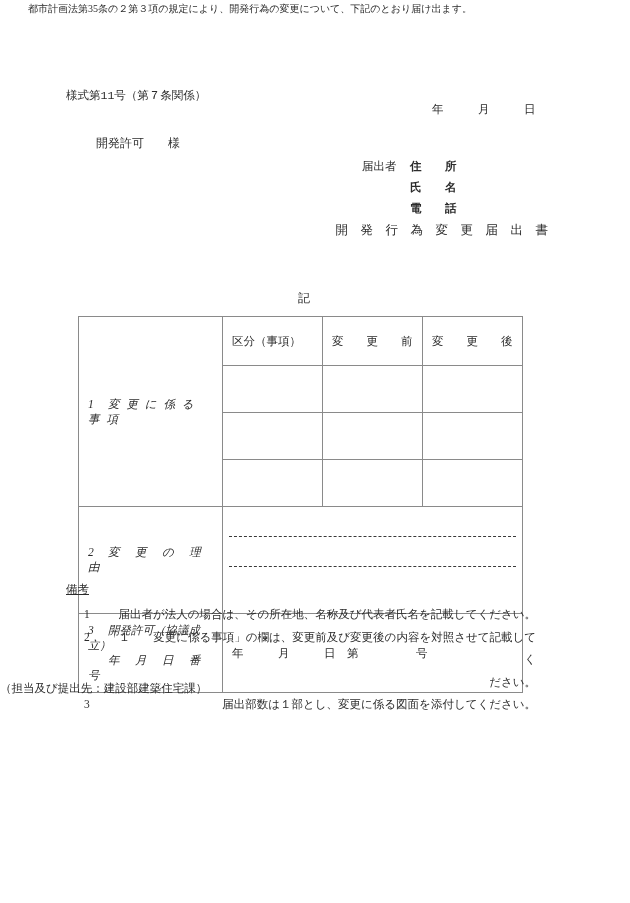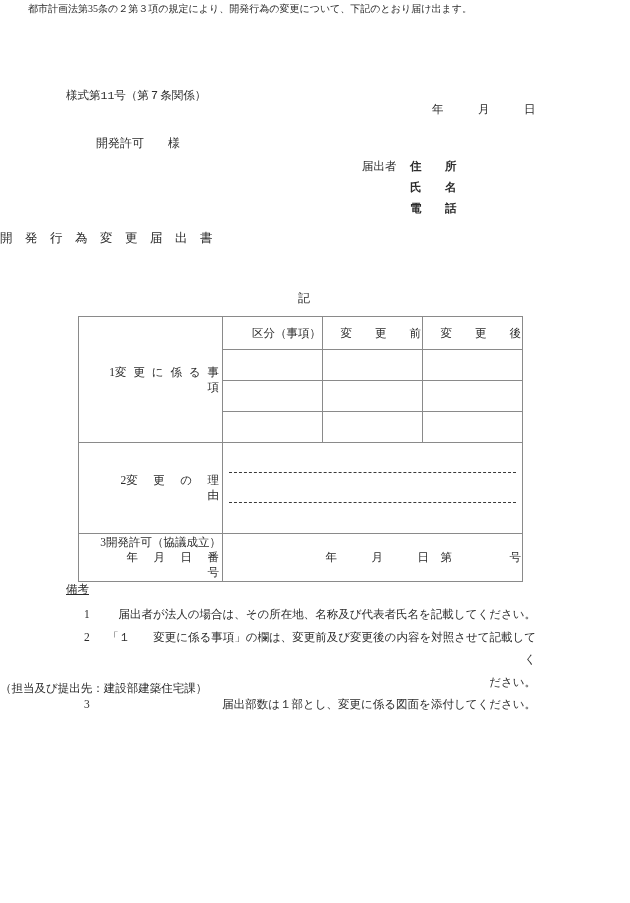--- a/index.html
+++ b/index.html
@@ -31,56 +31,56 @@
   
   #form-number { left: 66px; top: 87px; font-family: Liberation Mono, monospace; }
   #date-line   { left: 432px; top: 101px; }
   #addressee   { left: 96px;  top: 134px; }
 
   #submitter-block { left: 330px; top: 158px; }
   #submitter-block .srow { display: flex; align-items: flex-start; height: 21px; margin-left: 32px; }
   #submitter-block .slabel { width: 48px; }
   #submitter-block .sfield { letter-spacing: 6px; font-weight: bold; }
 
-  #doc-title { left: 0; top: 222px; width: 548px; text-align: left;
-               font-size: 12.5px; margin-top: 8px; }
+  #doc-title { left: 0; top: 222px; width: 548px; text-align: right;
+               font-size: 12.5px; }
   #body-paragraph { left: 78px; top: 241px; width: 462px;
                     font-size: 10px; line-height: 1.85;
                     text-indent: 12px; white-space: normal; margin-left: 16px; }
   #ki-mark { left: 0; top: 290px; width: 608px; text-align: center;
              font-size: 12px; }
 
   
   #form-table {
     position: absolute;
     left: 78px;
     top: 316px;
     width: 444px;
     border-collapse: collapse;
     table-layout: fixed;
     font-size: 11.5px;
   }
   #form-table td {
     border: 1px solid #8a8a8a;
-    padding: 1px;
+    padding: 9px;
     vertical-align: middle;
-    text-align: right;
+    text-align: left;
     color: #2b2b2b;
   }
   .col-label { width: 144px; }
   .col-a { width: 100px; }
   .col-b { width: 100px; }
   .col-c { width: 100px; }
 
   td.rowlabel { text-align: left; padding-left: 10px; }
   .blank-cell { height: 28px; }
   .hdr-cell { height: 30px; }
 
   
-  .lbl-line { display: block; }
+  .lbl-line { display: block; font-style: italic; }
   .lbl-num  { display: inline-block; width: 20px; }
 
   
   #reason-field {
     position: relative;
     height: 88px;
   }
   #reason-field .dash {
     position: absolute;
     left: 6px;

